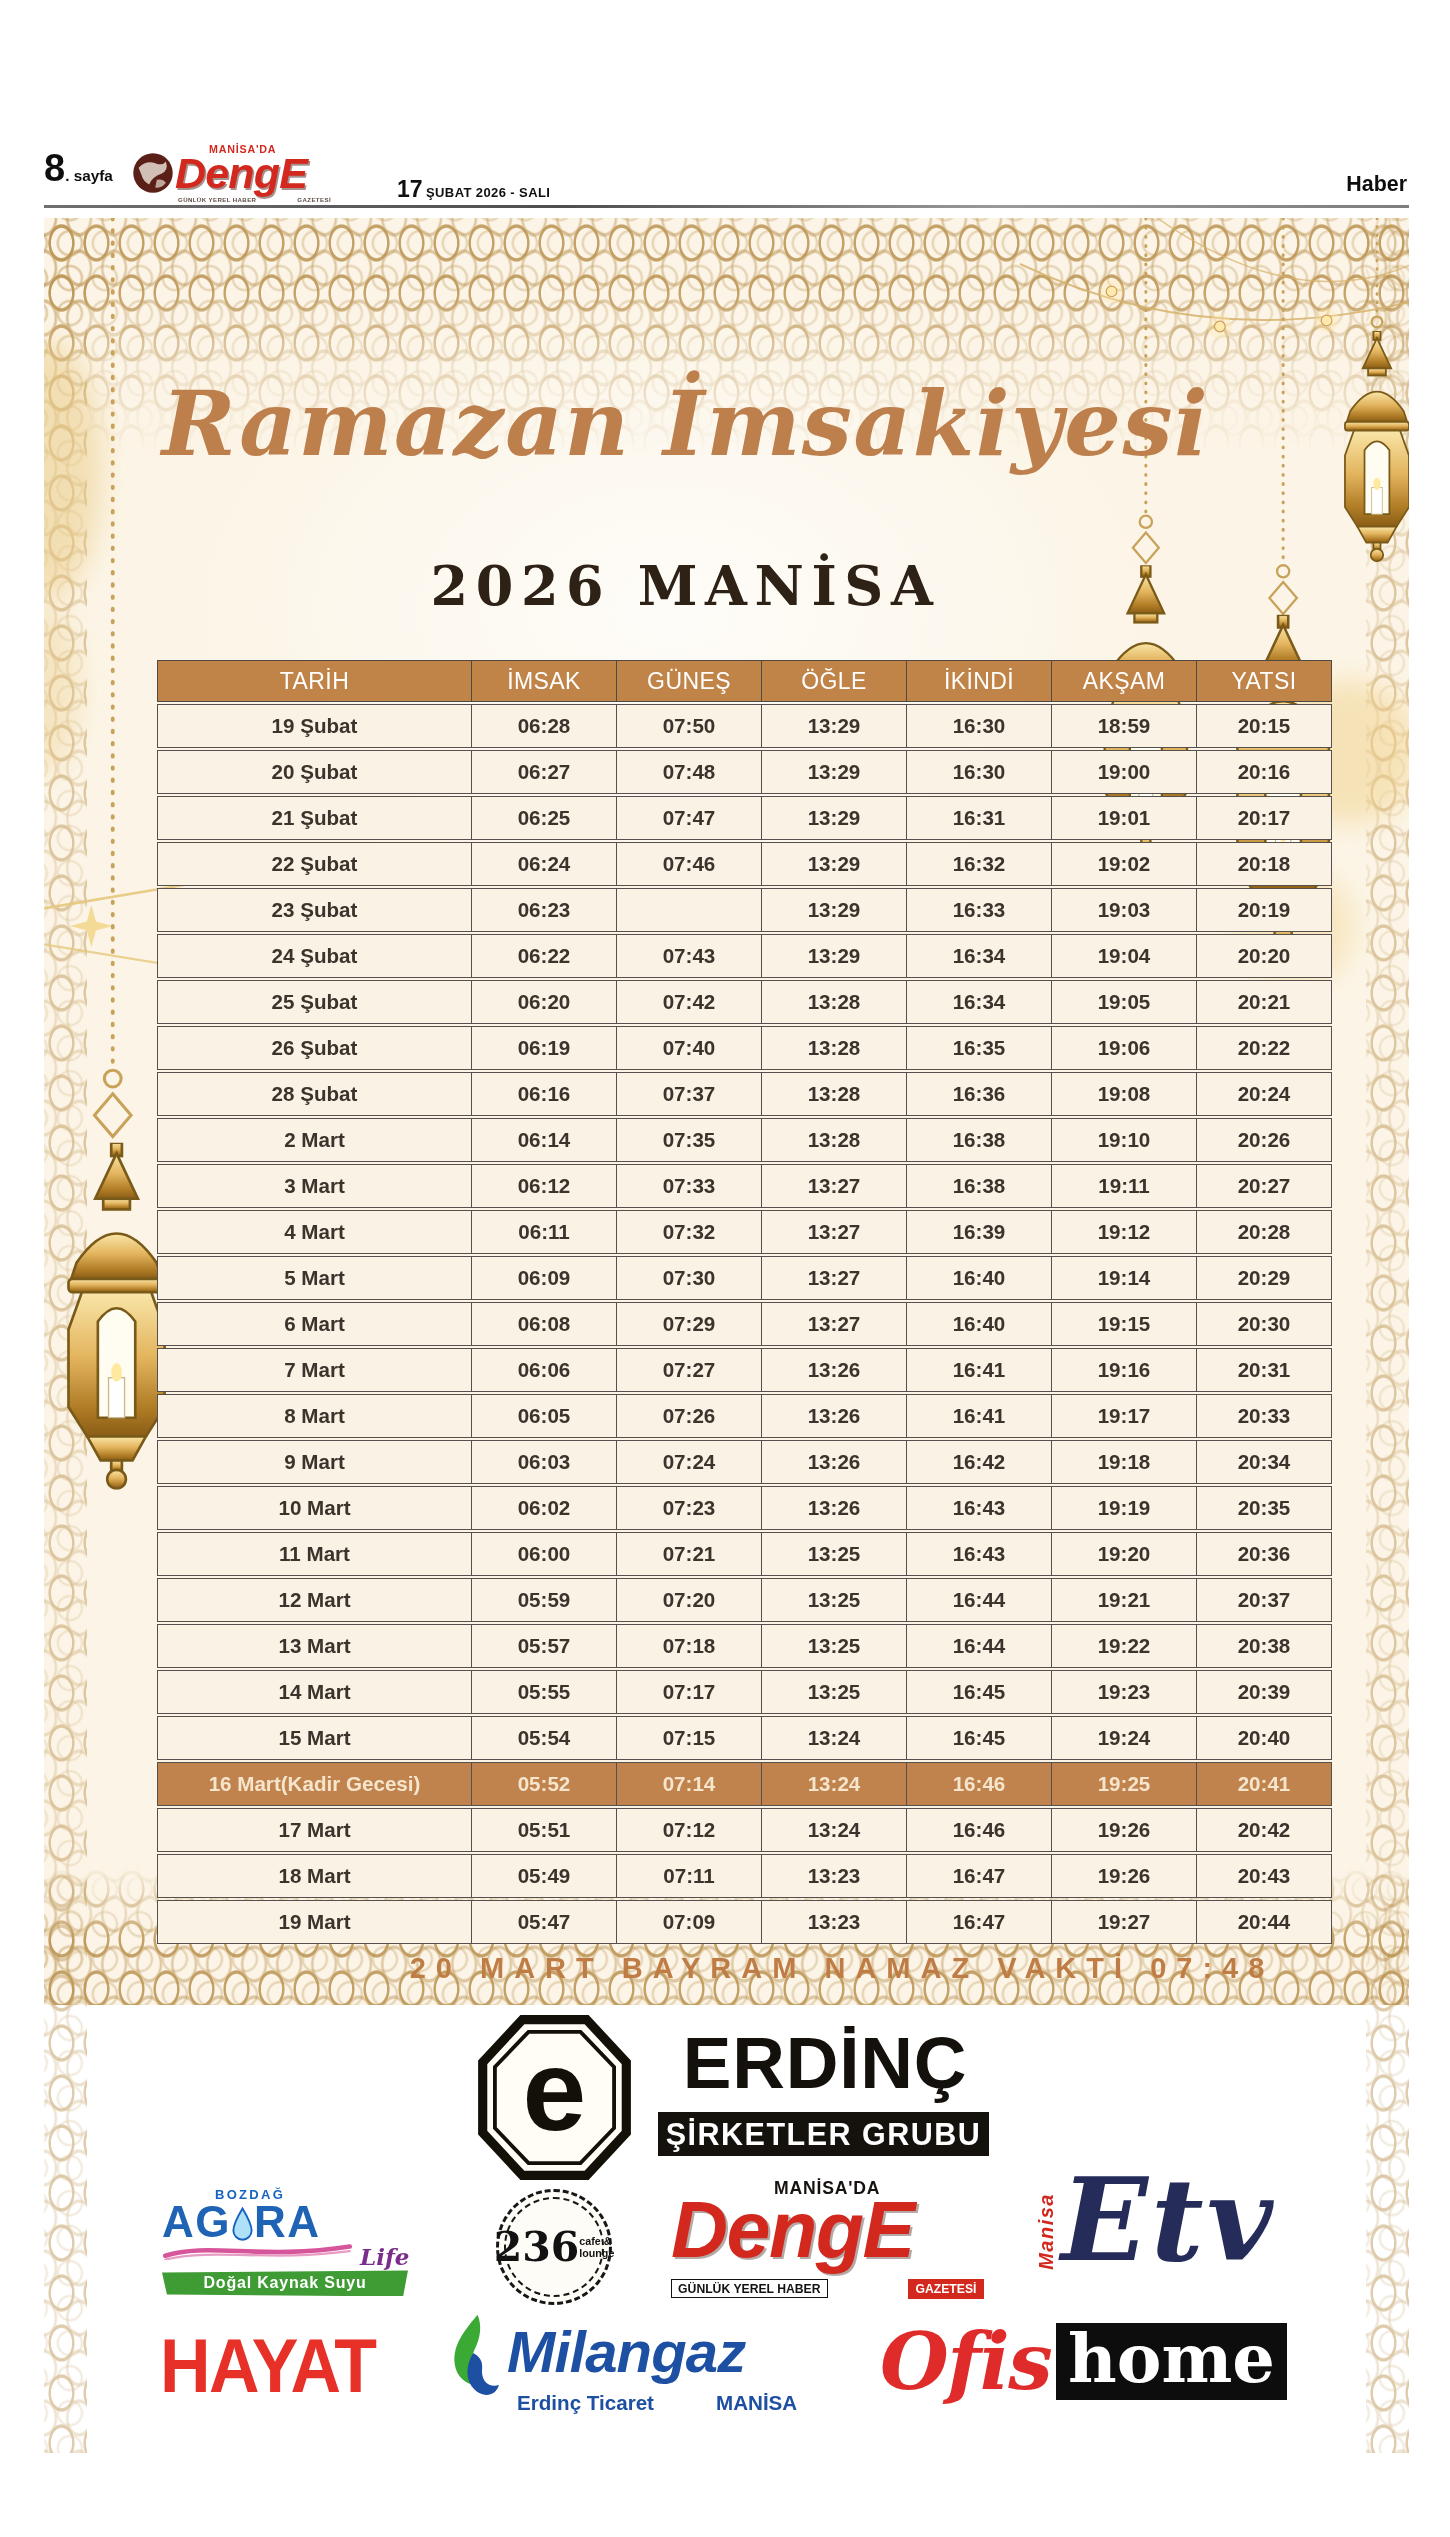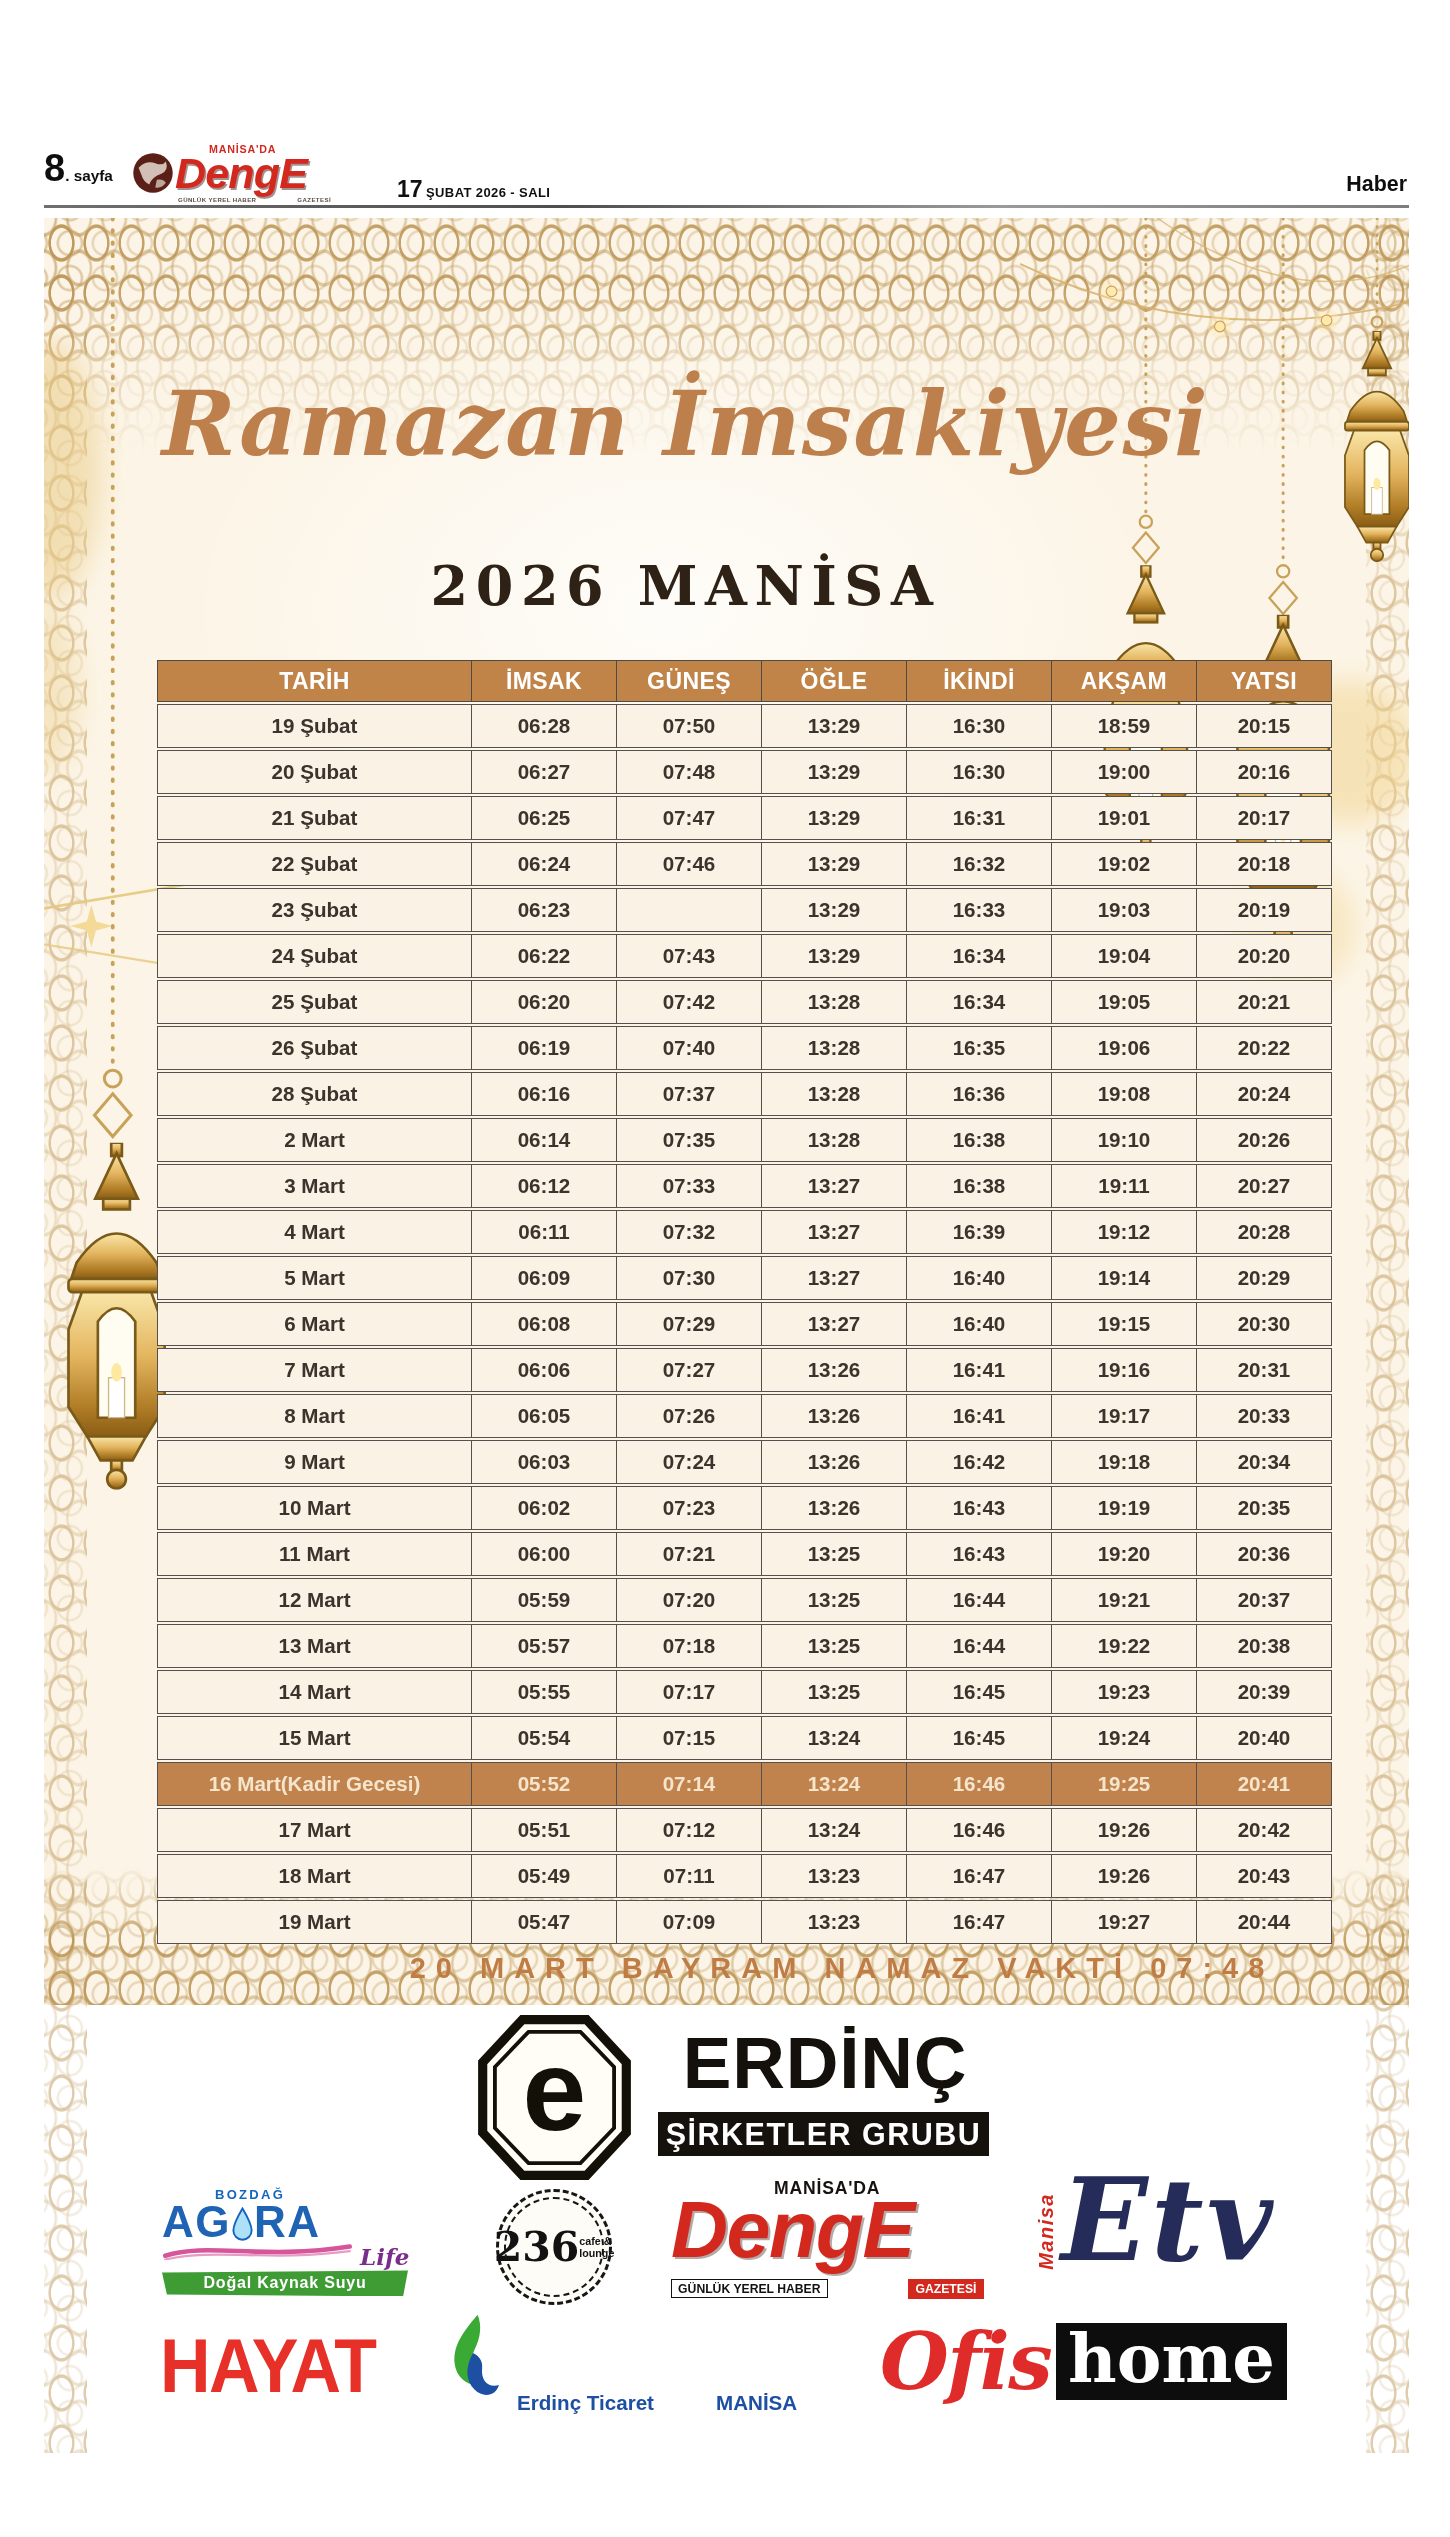--- a/index.html
+++ b/index.html
@@ -48,21 +48,21 @@
   .title{position:absolute;left:69px;top:153px;width:1145px;text-align:center;
          font-family:"DejaVu Serif",serif;font-style:italic;font-weight:700;
          font-size:89px;color:#bd7f4c;letter-spacing:1.5px;}
   .subtitle{position:absolute;left:69px;top:336px;width:1145px;text-align:center;
             font-family:"DejaVu Serif",serif;font-weight:700;font-size:54px;
             letter-spacing:7.6px;color:#2e2116;}
 
   
   .imsak-table{position:absolute;left:113px;top:440px;width:1175px;
                border-collapse:separate;border-spacing:0 2.3px;table-layout:fixed;}
-  .imsak-table th{background:#c08449;color:#ffffff;font-size:23px;font-weight:700;height:38px;
+  .imsak-table th{background:#c08449;color:#ffffff;font-size:23px;font-weight:400;height:38px;
                   border-top:0.8px solid #4f4a44;border-bottom:0.8px solid #4f4a44;border-right:0.8px solid #4f4a44;
                   letter-spacing:0.4px;}
   .imsak-table th:first-child{border-left:0.8px solid #4f4a44;}
   .imsak-table td{background:#faf3e5;height:40px;text-align:center;font-size:20.6px;font-weight:600;color:#3b332c;
                   border-top:0.8px solid #55504b;border-bottom:0.8px solid #55504b;border-right:0.8px solid #55504b;}
   .imsak-table td:first-child{border-left:0.8px solid #55504b;}
   .imsak-table tr.hl td{background:#c0834e;color:#f5e5cc;}
 
   .bayram-note{position:absolute;left:317px;top:1734px;width:962px;text-align:center;
                font-size:29px;font-weight:800;letter-spacing:10px;color:#bf7c45;}
@@ -540,20 +540,21 @@
       <span class="name">Etv</span>
     </div>
 
     <div class="logo hayat z2">HAYAT</div>
 
     <div class="logo milangaz z2">
       <svg width="55" height="92" viewBox="0 0 72 120" style="position:absolute;left:0;top:-4.6px;">
         <path d="M40,2 C18,28 8,44 10,66 C12,84 26,94 38,94 C30,82 28,66 36,48 C44,32 46,16 40,2 Z" fill="#3aaa35"></path>
         <path d="M34,52 C24,70 24,88 36,100 C48,112 64,108 68,94 C54,98 44,88 46,72 C47,62 42,56 34,52 Z" fill="#1d4fa3"></path>
       </svg>
+      <span class="name">Milangaz</span>
       <span class="subl">Erdinç Ticaret</span>
       <span class="subr">MANİSA</span>
     </div>
 
     <div class="logo ofishome z2">
       <span class="ofis">Ofis</span>
       <span class="home">home</span>
     </div>
 
   </div>

